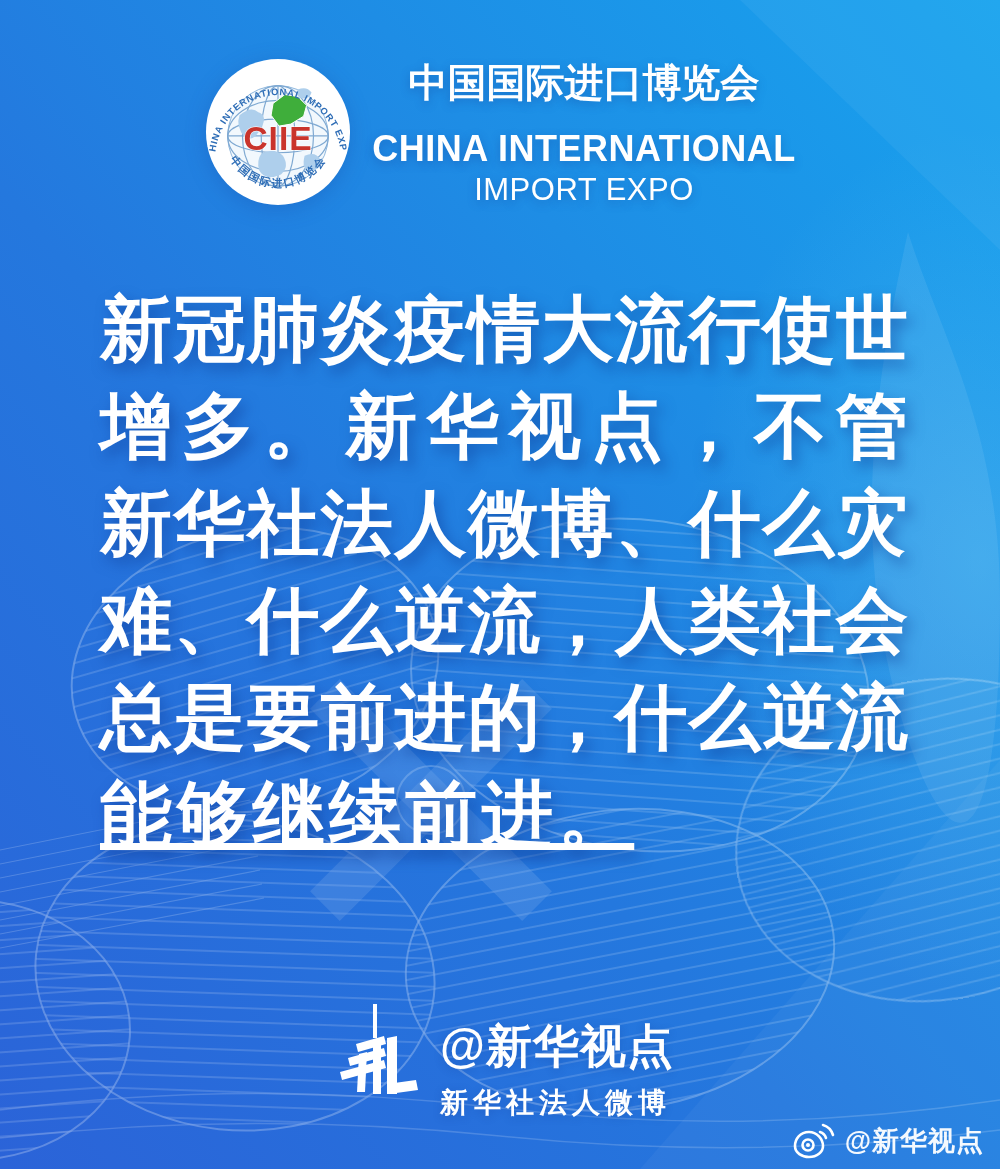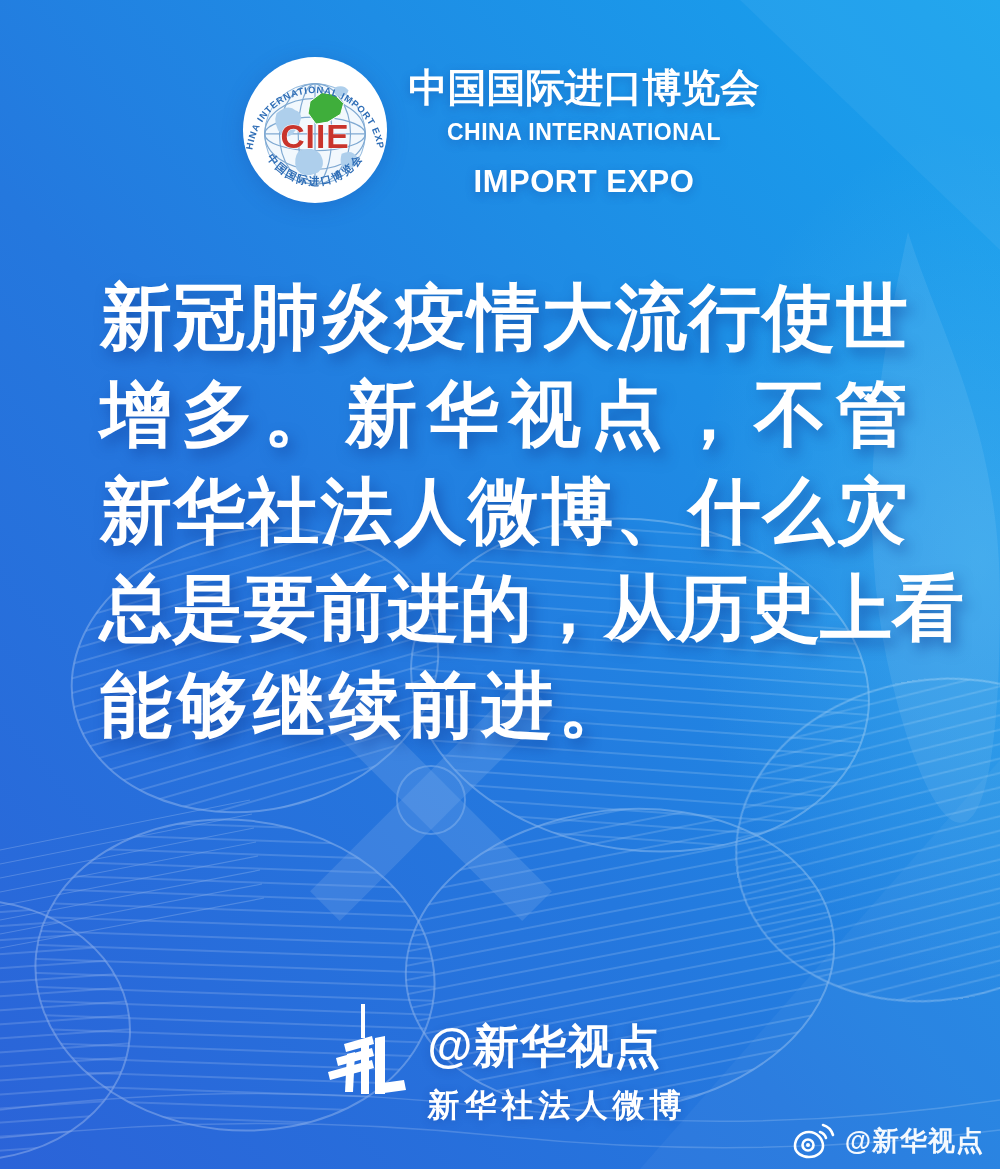--- a/index.html
+++ b/index.html
@@ -20,46 +20,46 @@
   .header{
     position:absolute;top:56px;left:0;width:100%;
     display:flex;justify-content:center;align-items:center;gap:20px;
   }
   .ciie-logo{width:148px;height:148px;flex:0 0 auto;filter:drop-shadow(0 4px 10px rgba(20,60,150,0.25));}
   .title-block{
     color:#fff;text-align:center;
     text-shadow:0 3px 10px rgba(20,60,150,0.35);
   }
   .title-cn{font-size:39px;font-weight:800;letter-spacing:0px;white-space:nowrap;}
-  .title-en1{font-size:23px;font-weight:700;letter-spacing:0.5px;margin-top:4px;white-space:nowrap;}
-  .title-en2{font-size:31px;font-weight:700;letter-spacing:0.5px;margin-top:18px;white-space:nowrap;}
+  .title-en1{font-size:36px;font-weight:700;letter-spacing:0.5px;margin-top:18px;white-space:nowrap;}
+  .title-en2{font-size:31px;font-weight:400;letter-spacing:0.5px;margin-top:2px;white-space:nowrap;}
 
   
   .quote{
-    position:absolute;left:100px;top:268px;width:808px;
+    position:absolute;left:100px;top:280px;width:808px;
     color:#fff;
     font-family:"DejaVu Serif","Liberation Serif",serif;
     font-weight:700;
     font-size:72px;
     line-height:97px;
     text-shadow:5px 7px 14px rgba(15,60,150,0.55);
   }
   .quote-line{text-align:justify;text-align-last:justify;white-space:nowrap;}
-  .quote-line.last{text-align:center;text-align-last:left;letter-spacing:0.06em;}
+  .quote-line.last{text-align:center;text-align-last:left;letter-spacing:0.06em;text-decoration:underline;}
 
   
   .footer{
     position:absolute;top:1002px;left:0;width:100%;
     display:flex;justify-content:center;align-items:flex-start;gap:14px;
     color:#fff;
   }
   .xinhua-icon{width:100px;height:100px;flex:0 0 auto;}
   .footer-text{padding-top:14px;text-shadow:0 2px 8px rgba(20,60,150,0.3);}
   .footer-handle{font-size:46px;font-weight:800;letter-spacing:1px;white-space:nowrap;}
-  .footer-sub{font-size:32px;font-weight:600;letter-spacing:5px;margin-top:6px;white-space:nowrap;}
+  .footer-sub{font-size:28px;font-weight:600;letter-spacing:5px;margin-top:6px;white-space:nowrap;}
 
   
   .watermark{
     position:absolute;right:16px;top:1122px;
     display:flex;align-items:center;gap:8px;
     color:rgba(255,255,255,0.95);
   }
   .weibo-icon{width:44px;height:38px;flex:0 0 auto;}
   .watermark-text{font-size:27px;font-weight:600;letter-spacing:1px;white-space:nowrap;}
 </style>
@@ -133,21 +133,22 @@
       <div class="title-cn">中国国际进口博览会</div>
       <div class="title-en1">CHINA INTERNATIONAL</div>
       <div class="title-en2">IMPORT EXPO</div>
     </div>
   </div>
 
   <div class="quote">
     <div class="quote-line">新冠肺炎疫情大流行使世</div>
     <div class="quote-line">增多。新华视点，不管</div>
     <div class="quote-line">新华社法人微博、什么灾</div>
-    <div class="quote-line">总是要前进的，从历史上看</div>
+    <div class="quote-line">难、什么逆流，人类社会</div>
+    <div class="quote-line">总是要前进的，什么逆流</div>
     <div class="quote-line last">能够继续前进。</div>
   </div>
 
   <div class="footer">
     <svg class="xinhua-icon" viewBox="0 0 100 100">
       <g fill="#ffffff">
         <polygon points="47,2 51,2 51,36 47,36"></polygon>
         <polygon points="30,42 58,34 60,42 32,50"></polygon>
         <polygon points="22,56 58,46 60,54 24,64"></polygon>
         <polygon points="14,70 58,58 60,66 16,78"></polygon>

